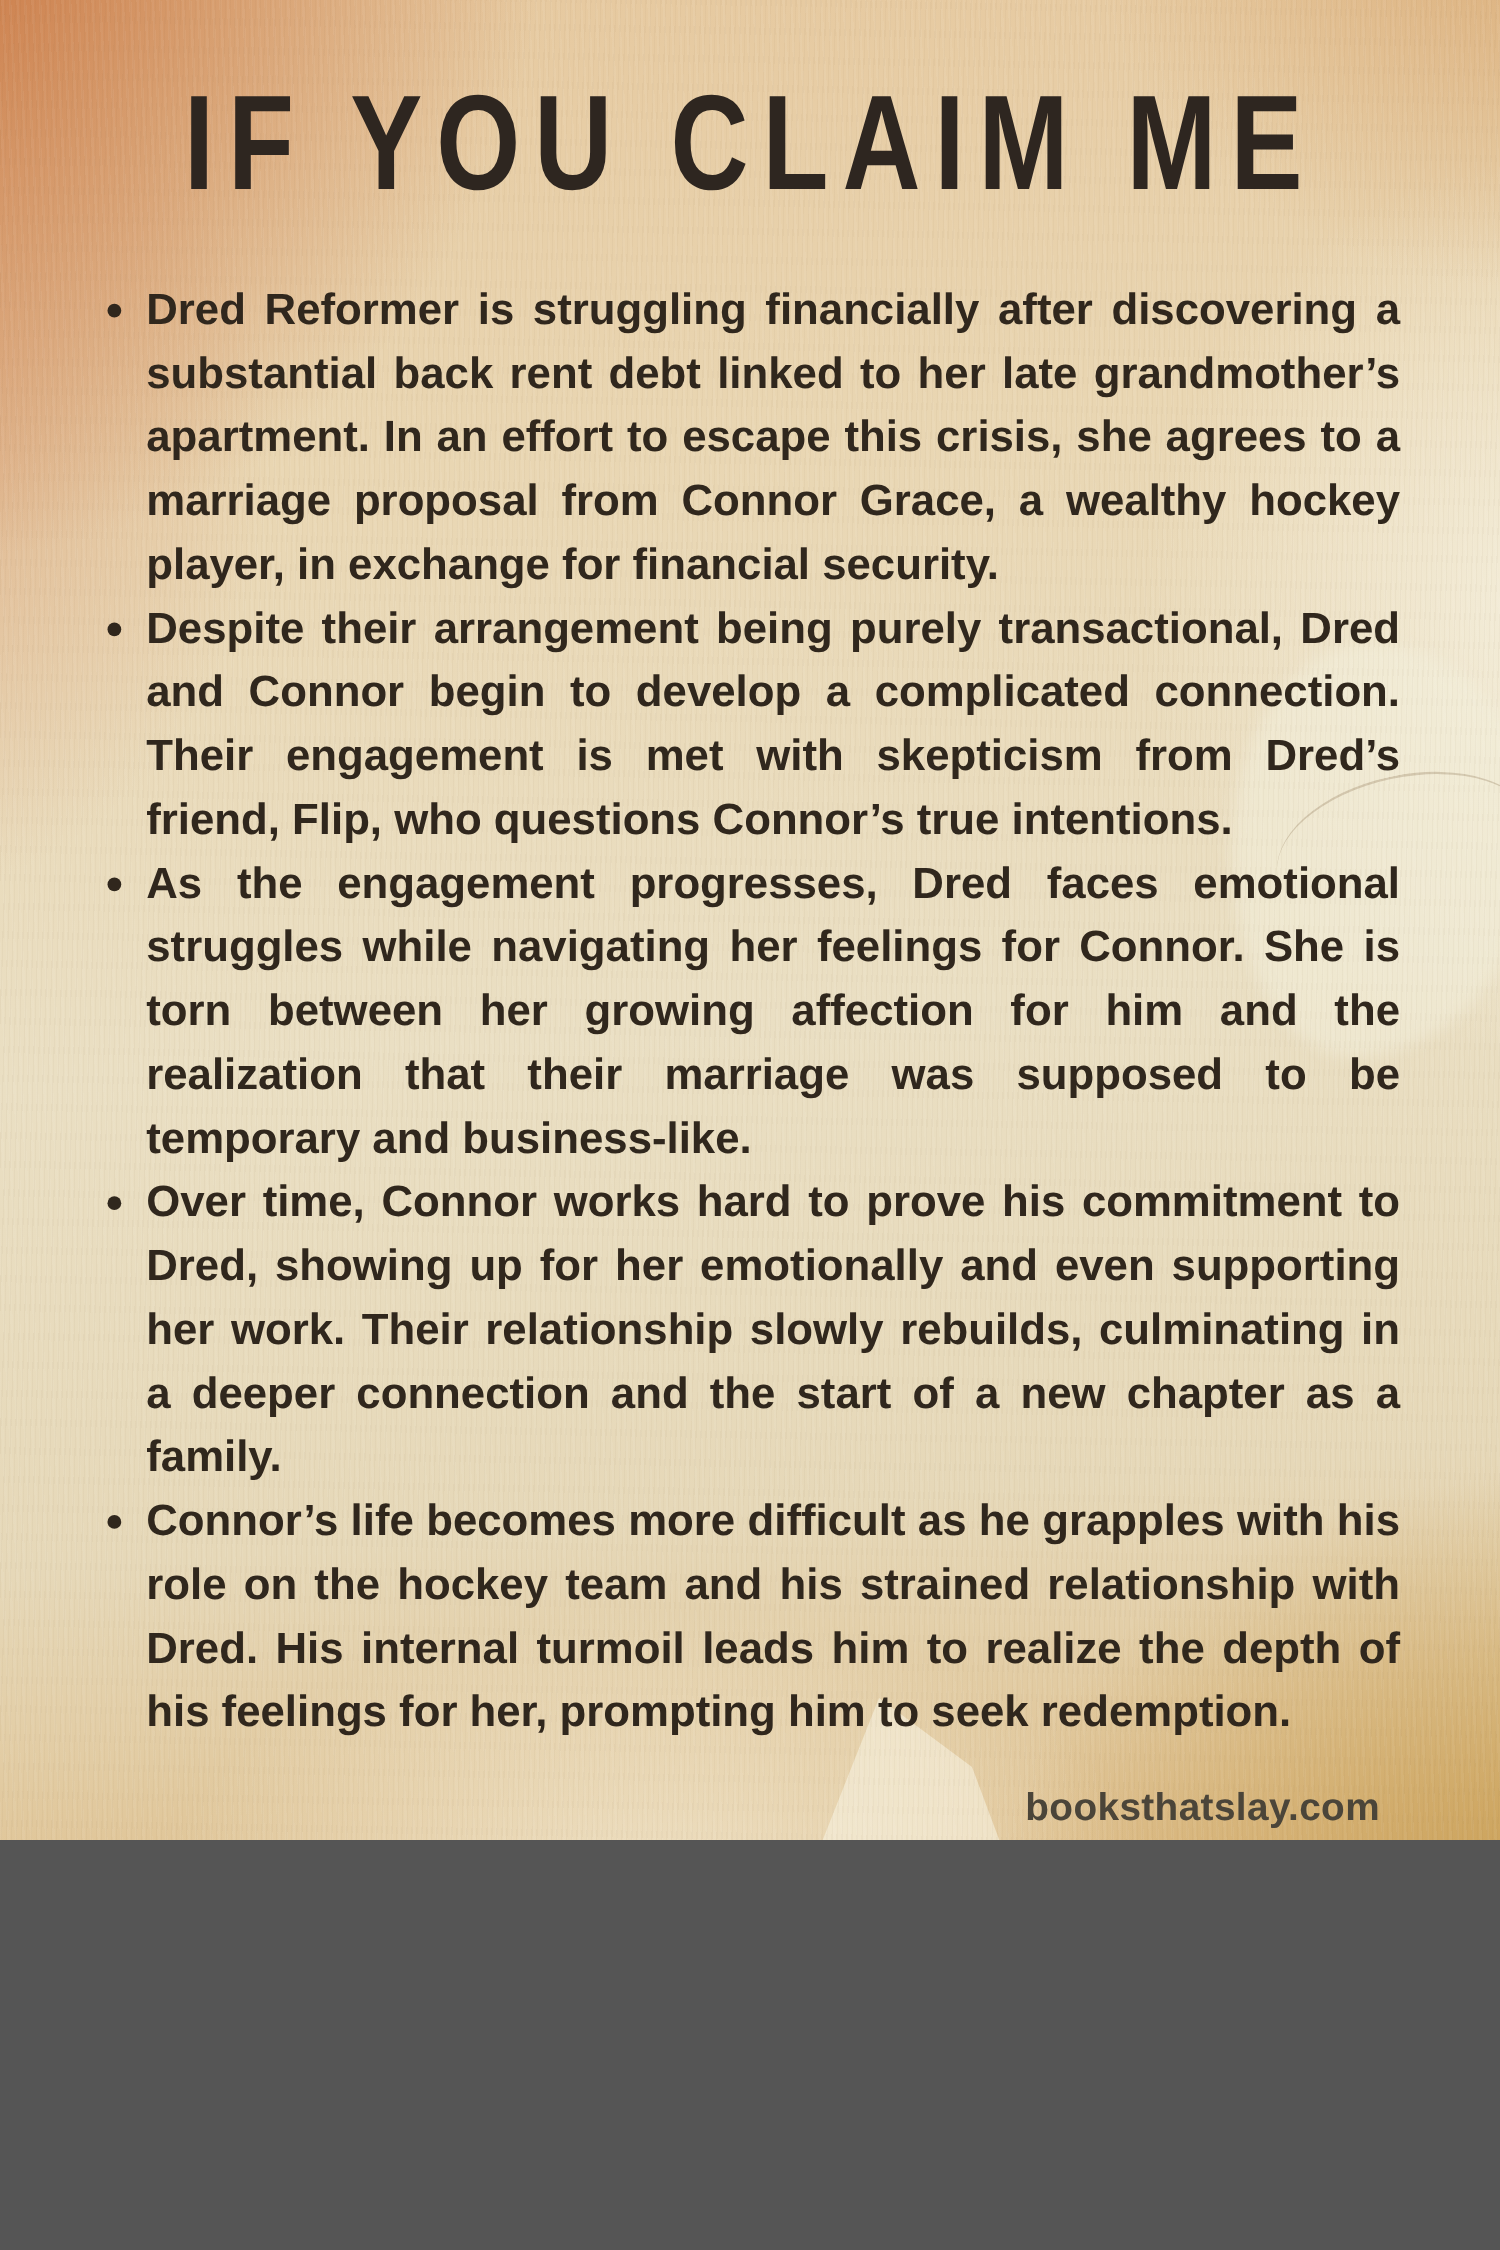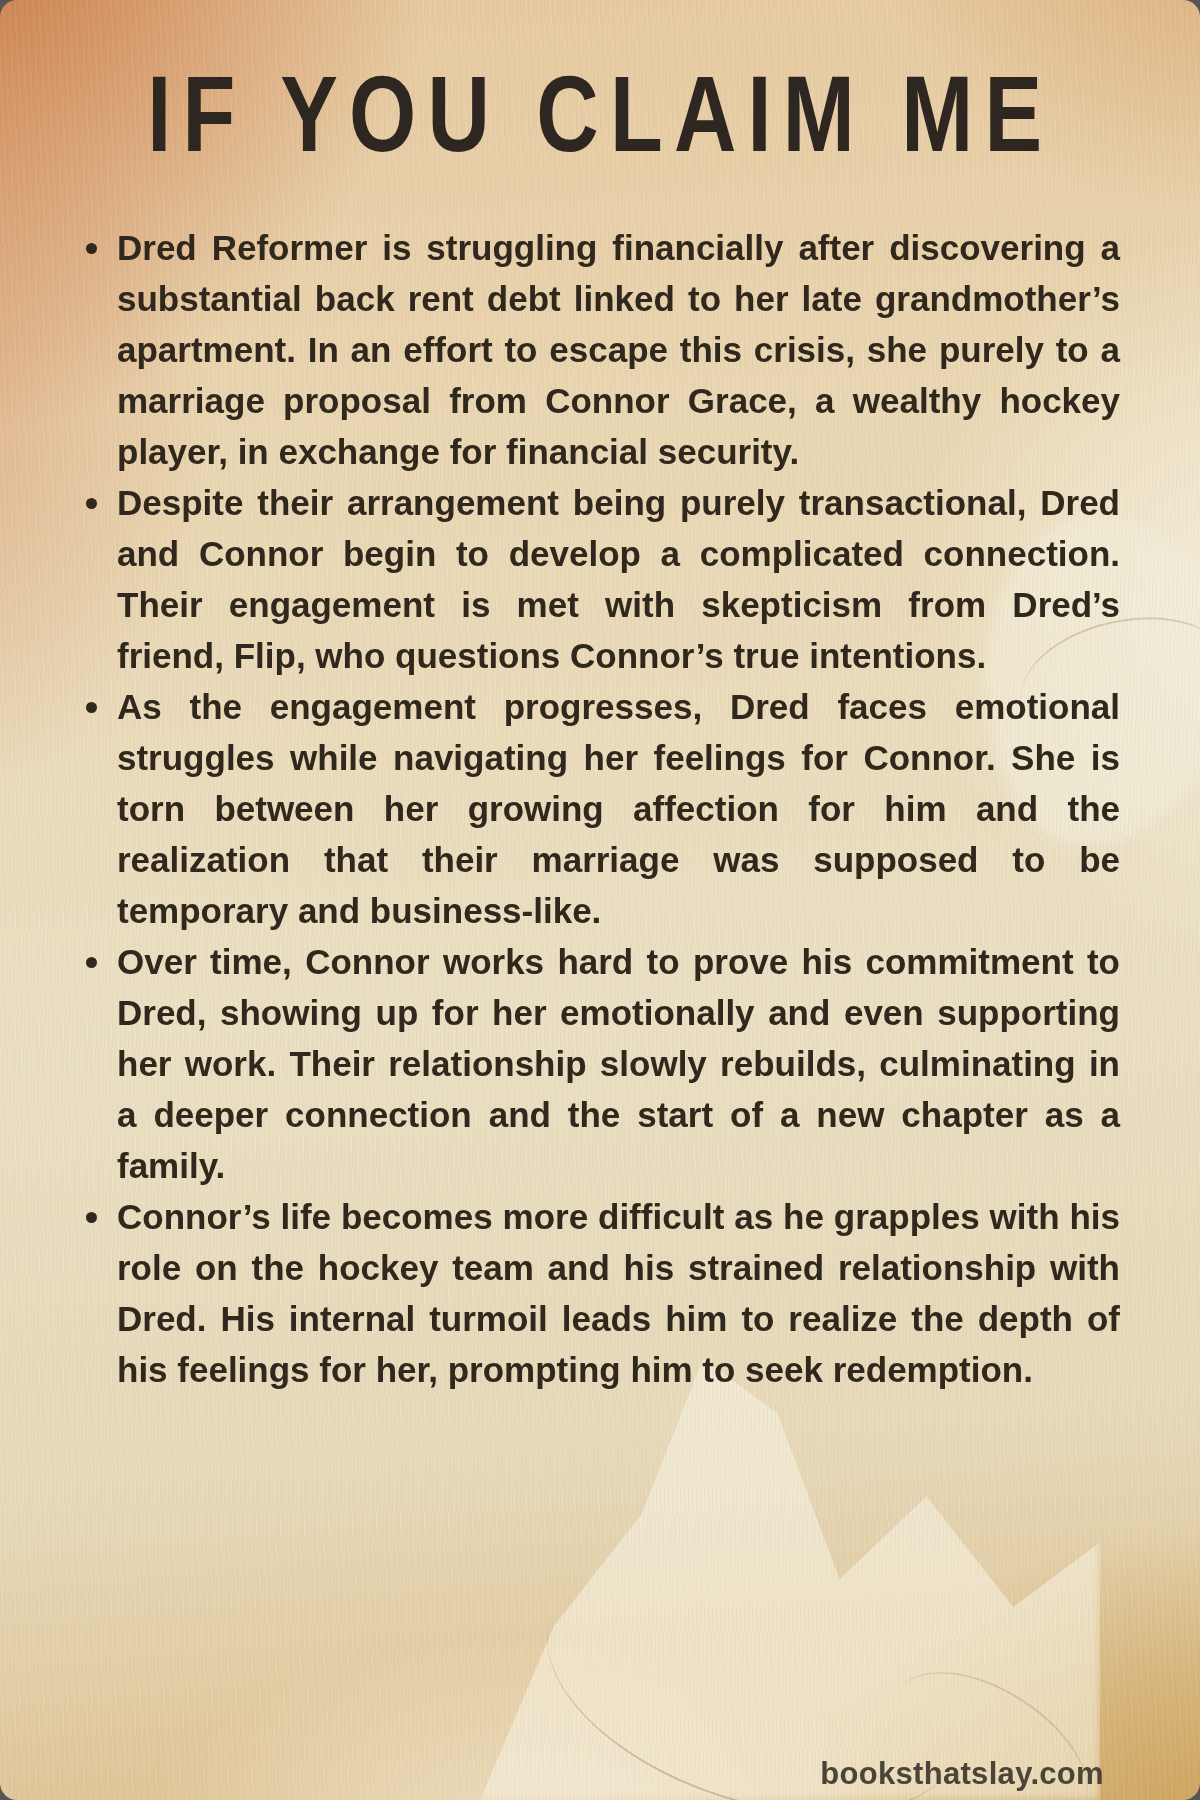--- a/index.html
+++ b/index.html
@@ -4,34 +4,33 @@
 <title>If You Claim Me — Summary Poster</title>
 <style>
   html, body {
     margin: 0;
     padding: 0;
     background: #555;
   }
   .poster {
     position: relative;
     width: 1200px;
-    height: 1800px;
+    height: 1472px;
     margin: 0 auto;
     overflow: hidden;
     font-family: "Liberation Sans", sans-serif;
     
     background:
       radial-gradient(780px 840px at -4% -5%,  rgba(199,111,58,0.92), rgba(199,111,58,0) 62%),
       radial-gradient(430px 520px at -7% 24%,  rgba(209,130,85,0.42), rgba(209,130,85,0) 70%),
       radial-gradient(560px 470px at 103% -5%, rgba(210,150,88,0.55), rgba(210,150,88,0) 65%),
       radial-gradient(540px 580px at 104% 33%, rgba(245,240,222,0.90), rgba(245,240,222,0) 62%),
       radial-gradient(700px 540px at 103% 103%,rgba(199,155,77,0.85), rgba(199,155,77,0) 62%),
       radial-gradient(620px 390px at 44% 105%, rgba(246,240,221,0.75), rgba(246,240,221,0) 66%),
       linear-gradient(175deg, #e6c89e 0%, #e9d6b2 25%, #eadfc3 55%, #e6d8b8 80%, #debf8d 100%);
-    border-radius: 17px;
   }
   
   .blotch-a {
     position: absolute; left: 480px; top: 1340px; width: 620px; height: 460px;
     background: rgba(246,241,224,0.60);
     clip-path: polygon(0% 100%, 12% 62%, 26% 38%, 36% 4%, 48% 16%, 58% 52%, 72% 34%, 86% 58%, 100% 44%, 100% 100%);
     filter: blur(4px);
   }
   .blotch-b {
     position: absolute; left: 985px; top: 515px; width: 245px; height: 330px;
@@ -138,21 +137,21 @@
   <div class="crack-1"></div>
   <div class="crack-2"></div>
   <div class="crack-3"></div>
 
   <div class="content">
     <h1 class="title"><span class="squeeze">IF YOU CLAIM ME</span></h1>
 
     <ul class="summary-list">
       <li>
         <span class="dot"></span>
-        <span>Dred Reformer is struggling financially after discovering a substantial back rent debt linked to her late grandmother’s apartment. In an effort to escape this crisis, she purely to a marriage proposal from Connor Grace, a wealthy hockey player, in exchange for financial security.</span>
+        <span>Dred Reformer is struggling financially after discovering a substantial back rent debt linked to her late grandmother’s apartment. In an effort to escape this crisis, she agrees to a marriage proposal from Connor Grace, a wealthy hockey player, in exchange for financial security.</span>
       </li>
       <li>
         <span class="dot"></span>
         <span>Despite their arrangement being purely transactional, Dred and Connor begin to develop a complicated connection. Their engagement is met with skepticism from Dred’s friend, Flip, who questions Connor’s true intentions.</span>
       </li>
       <li>
         <span class="dot"></span>
         <span>As the engagement progresses, Dred faces emotional struggles while navigating her feelings for Connor. She is torn between her growing affection for him and the realization that their marriage was supposed to be temporary and business-like.</span>
       </li>
       <li>

